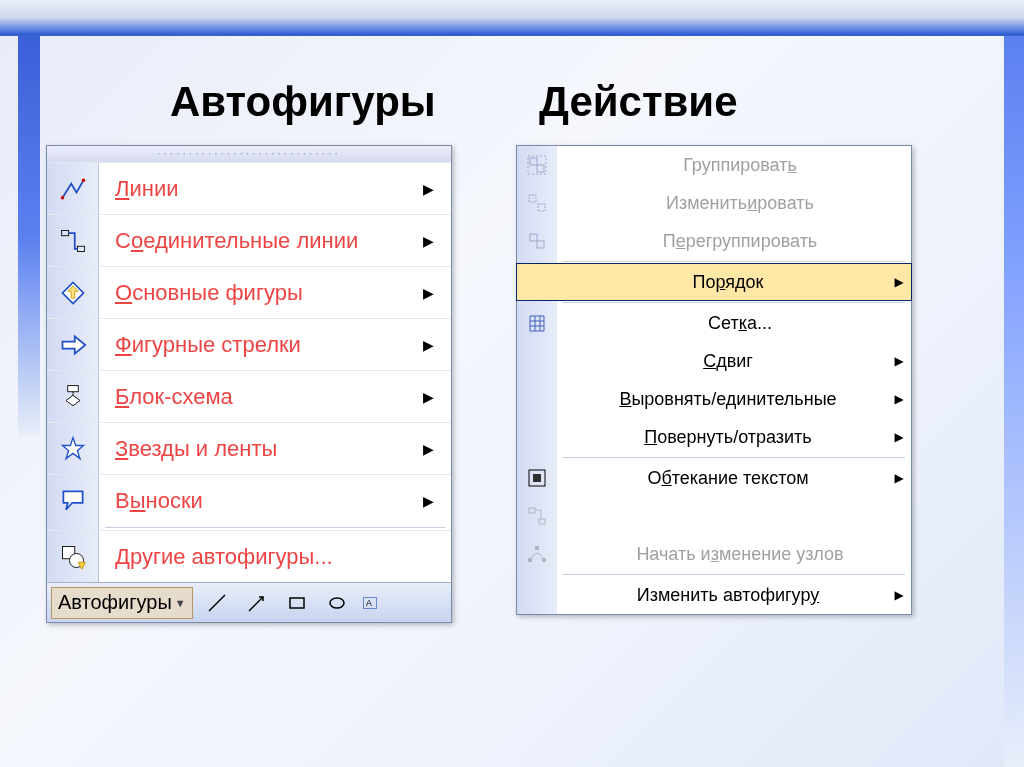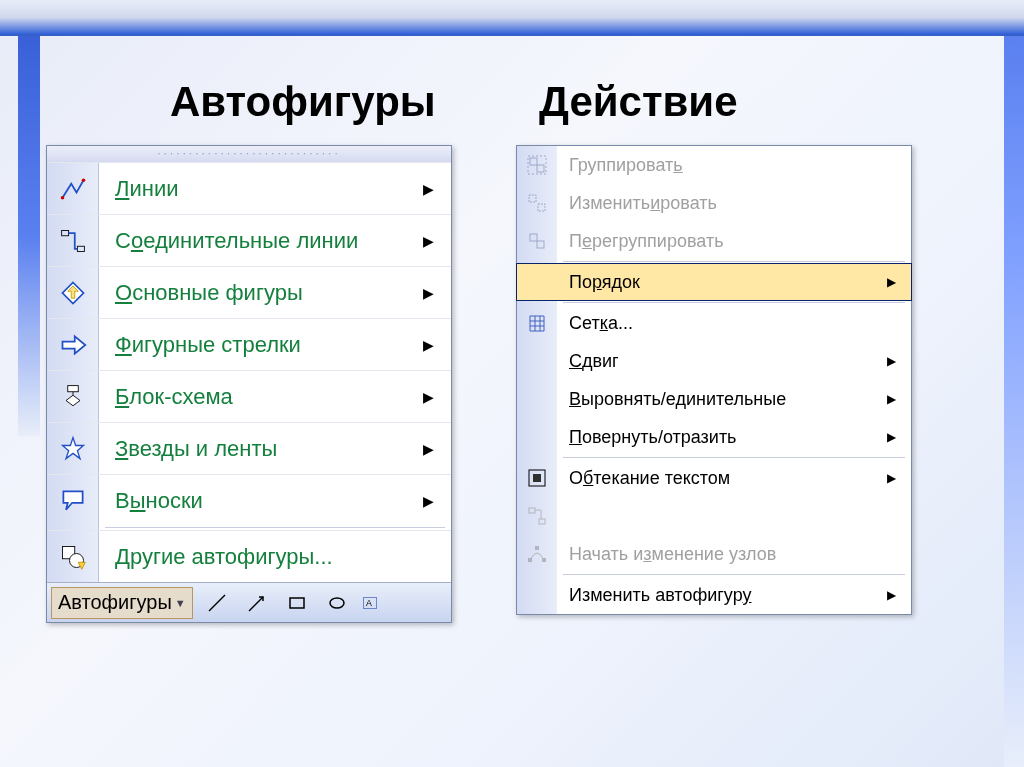--- a/index.html
+++ b/index.html
@@ -84,21 +84,21 @@
     display: flex;
     align-items: center;
     justify-content: center;
     background: linear-gradient(90deg,#d3dbf3 0%,#e8edf9 100%);
     border-right: 1px solid rgba(150,160,190,0.4);
   }
   .left-label {
     flex: 1;
     font-size: 22px;
     padding-left: 16px;
-    color: #15803d;
+    color: #ef4444;
   }
   .left-label .u { text-decoration: underline; }
   .sub-arrow {
     width: 28px;
     font-size: 14px;
     color: #000;
   }
   .left-sep {
     height: 4px;
     background: #fff;
@@ -147,20 +147,21 @@
     border: 1px solid #7a8aab;
     background: #fff;
     box-shadow: 2px 2px 5px rgba(0,0,0,0.25);
   }
   .right-item {
     height: 38px;
     display: flex;
     align-items: center;
     background: #fff;
     position: relative;
+    text-align: center;
   }
   .right-item.highlight {
     border: 1px solid #0a246a;
     background: #ffe8a6;
     margin: 0 -1px;
   }
   .r-icon-col {
     width: 40px;
     height: 100%;
     display: flex;

